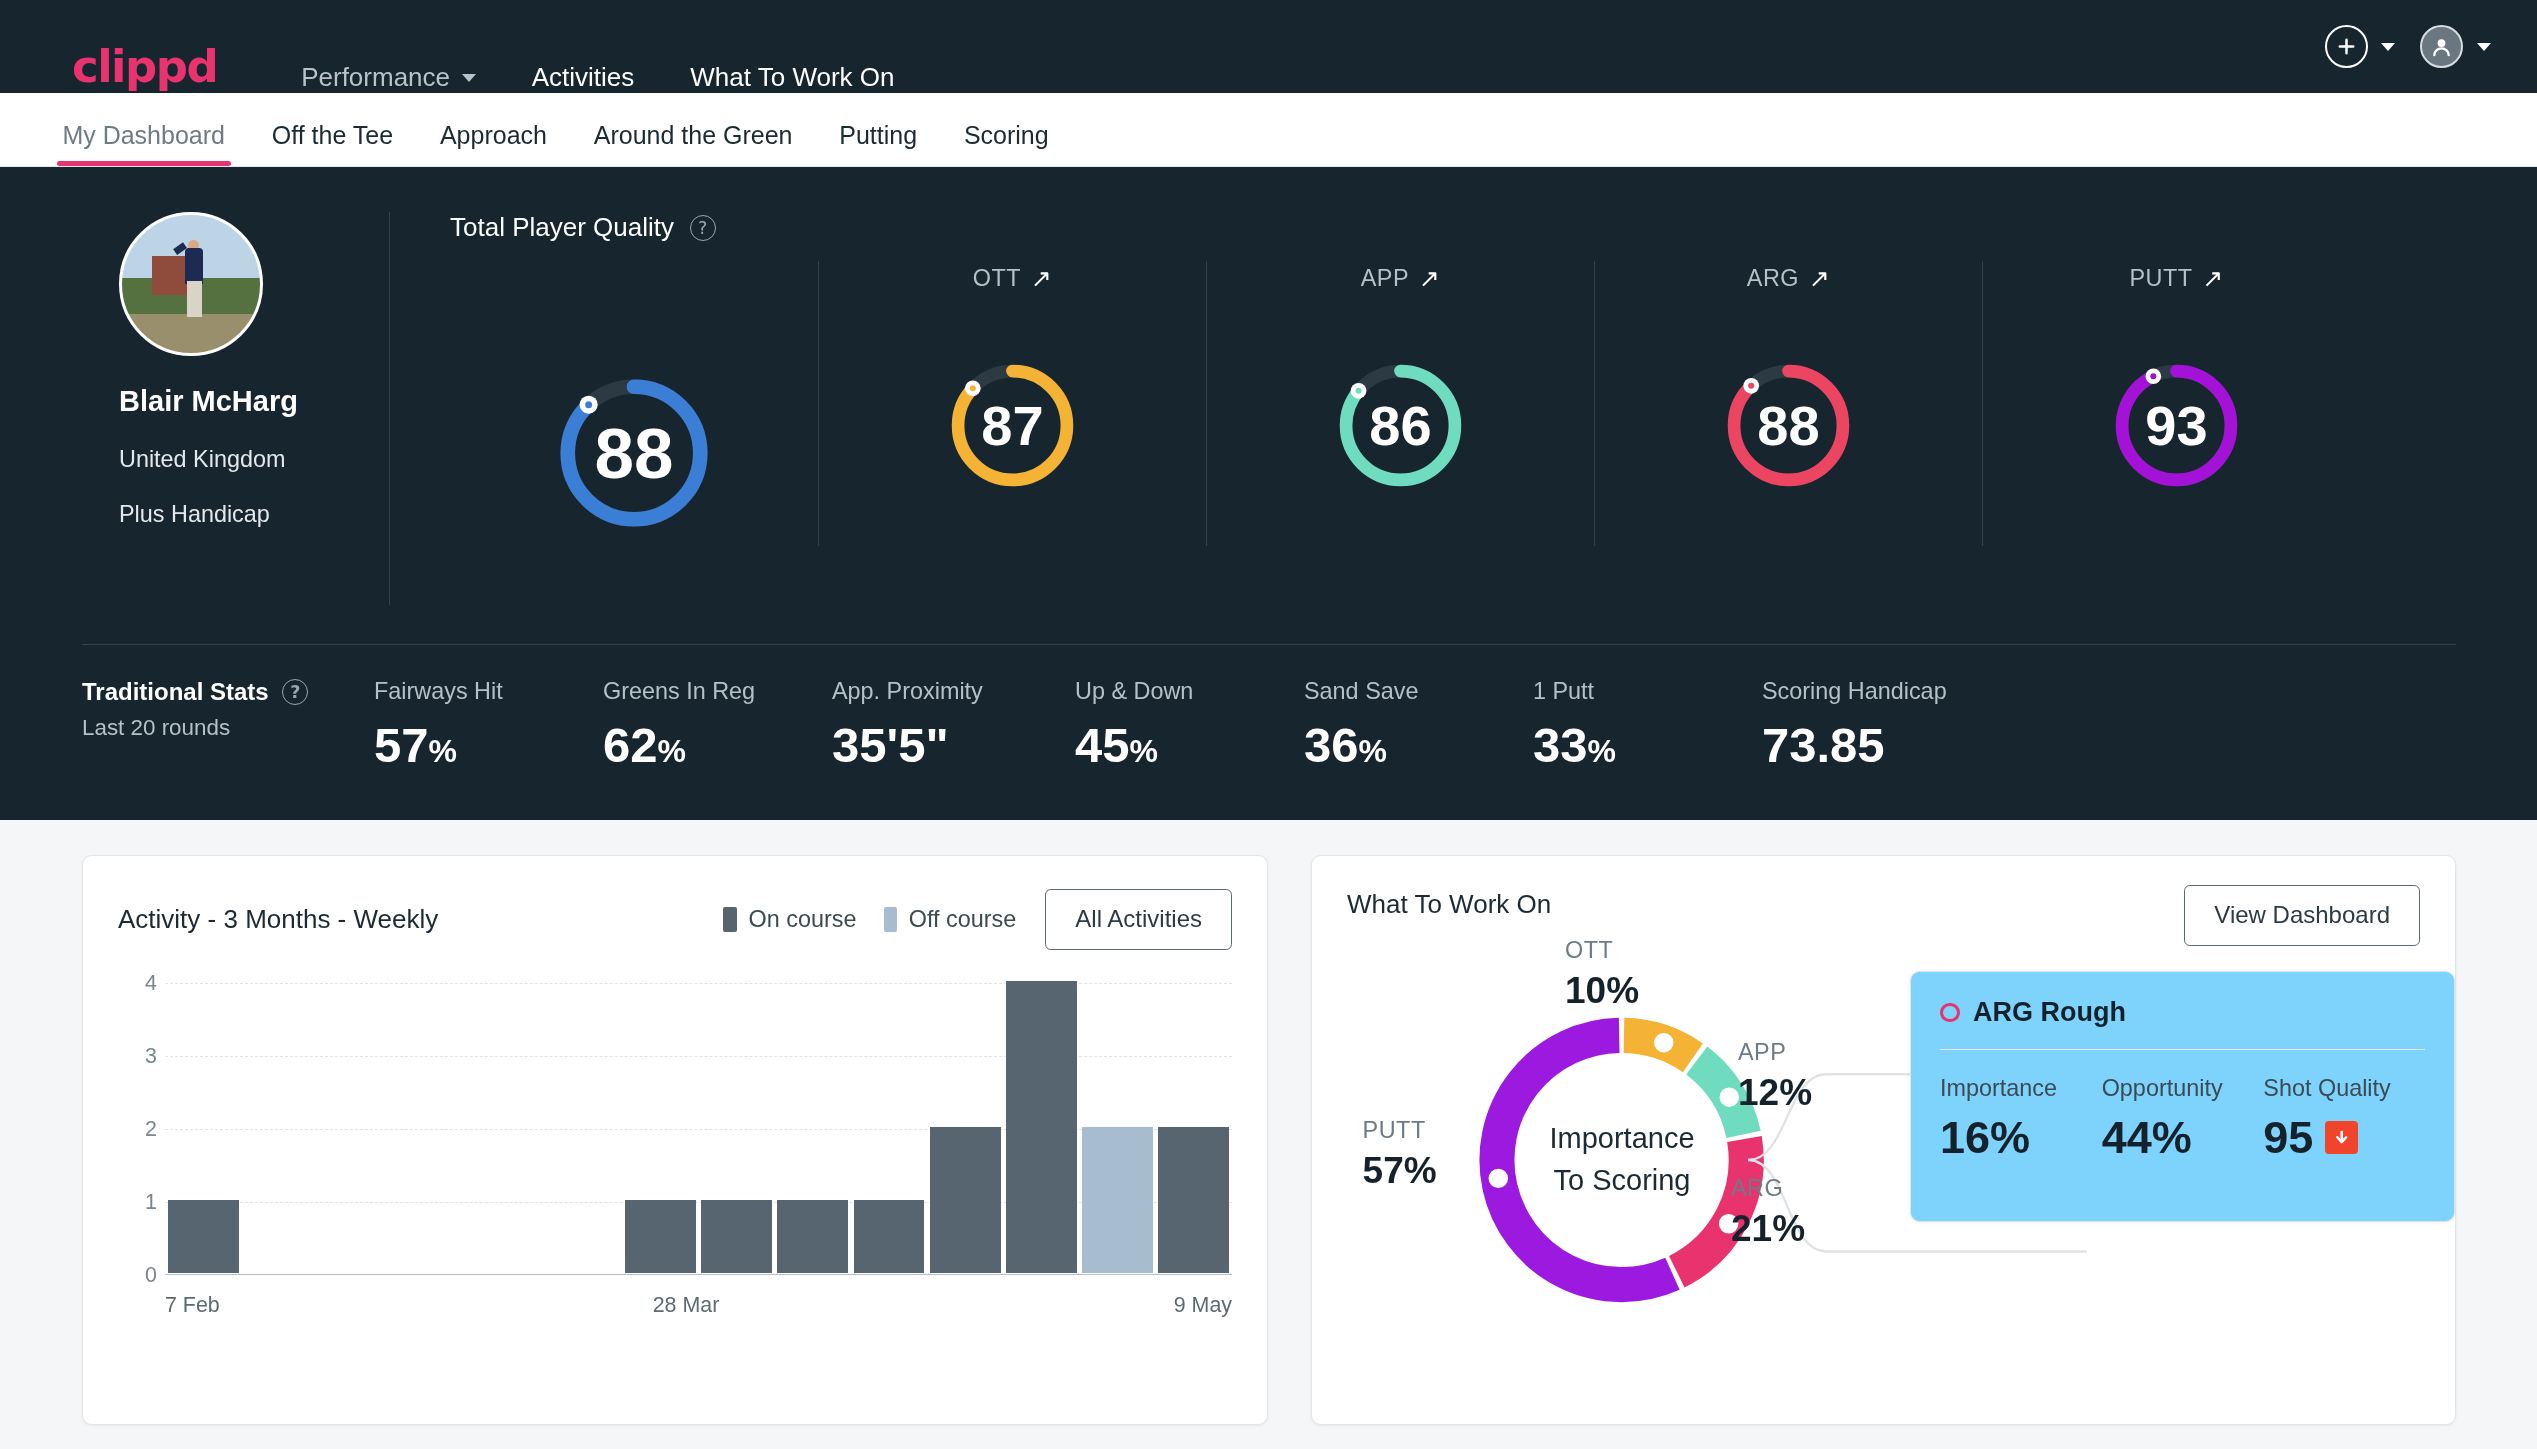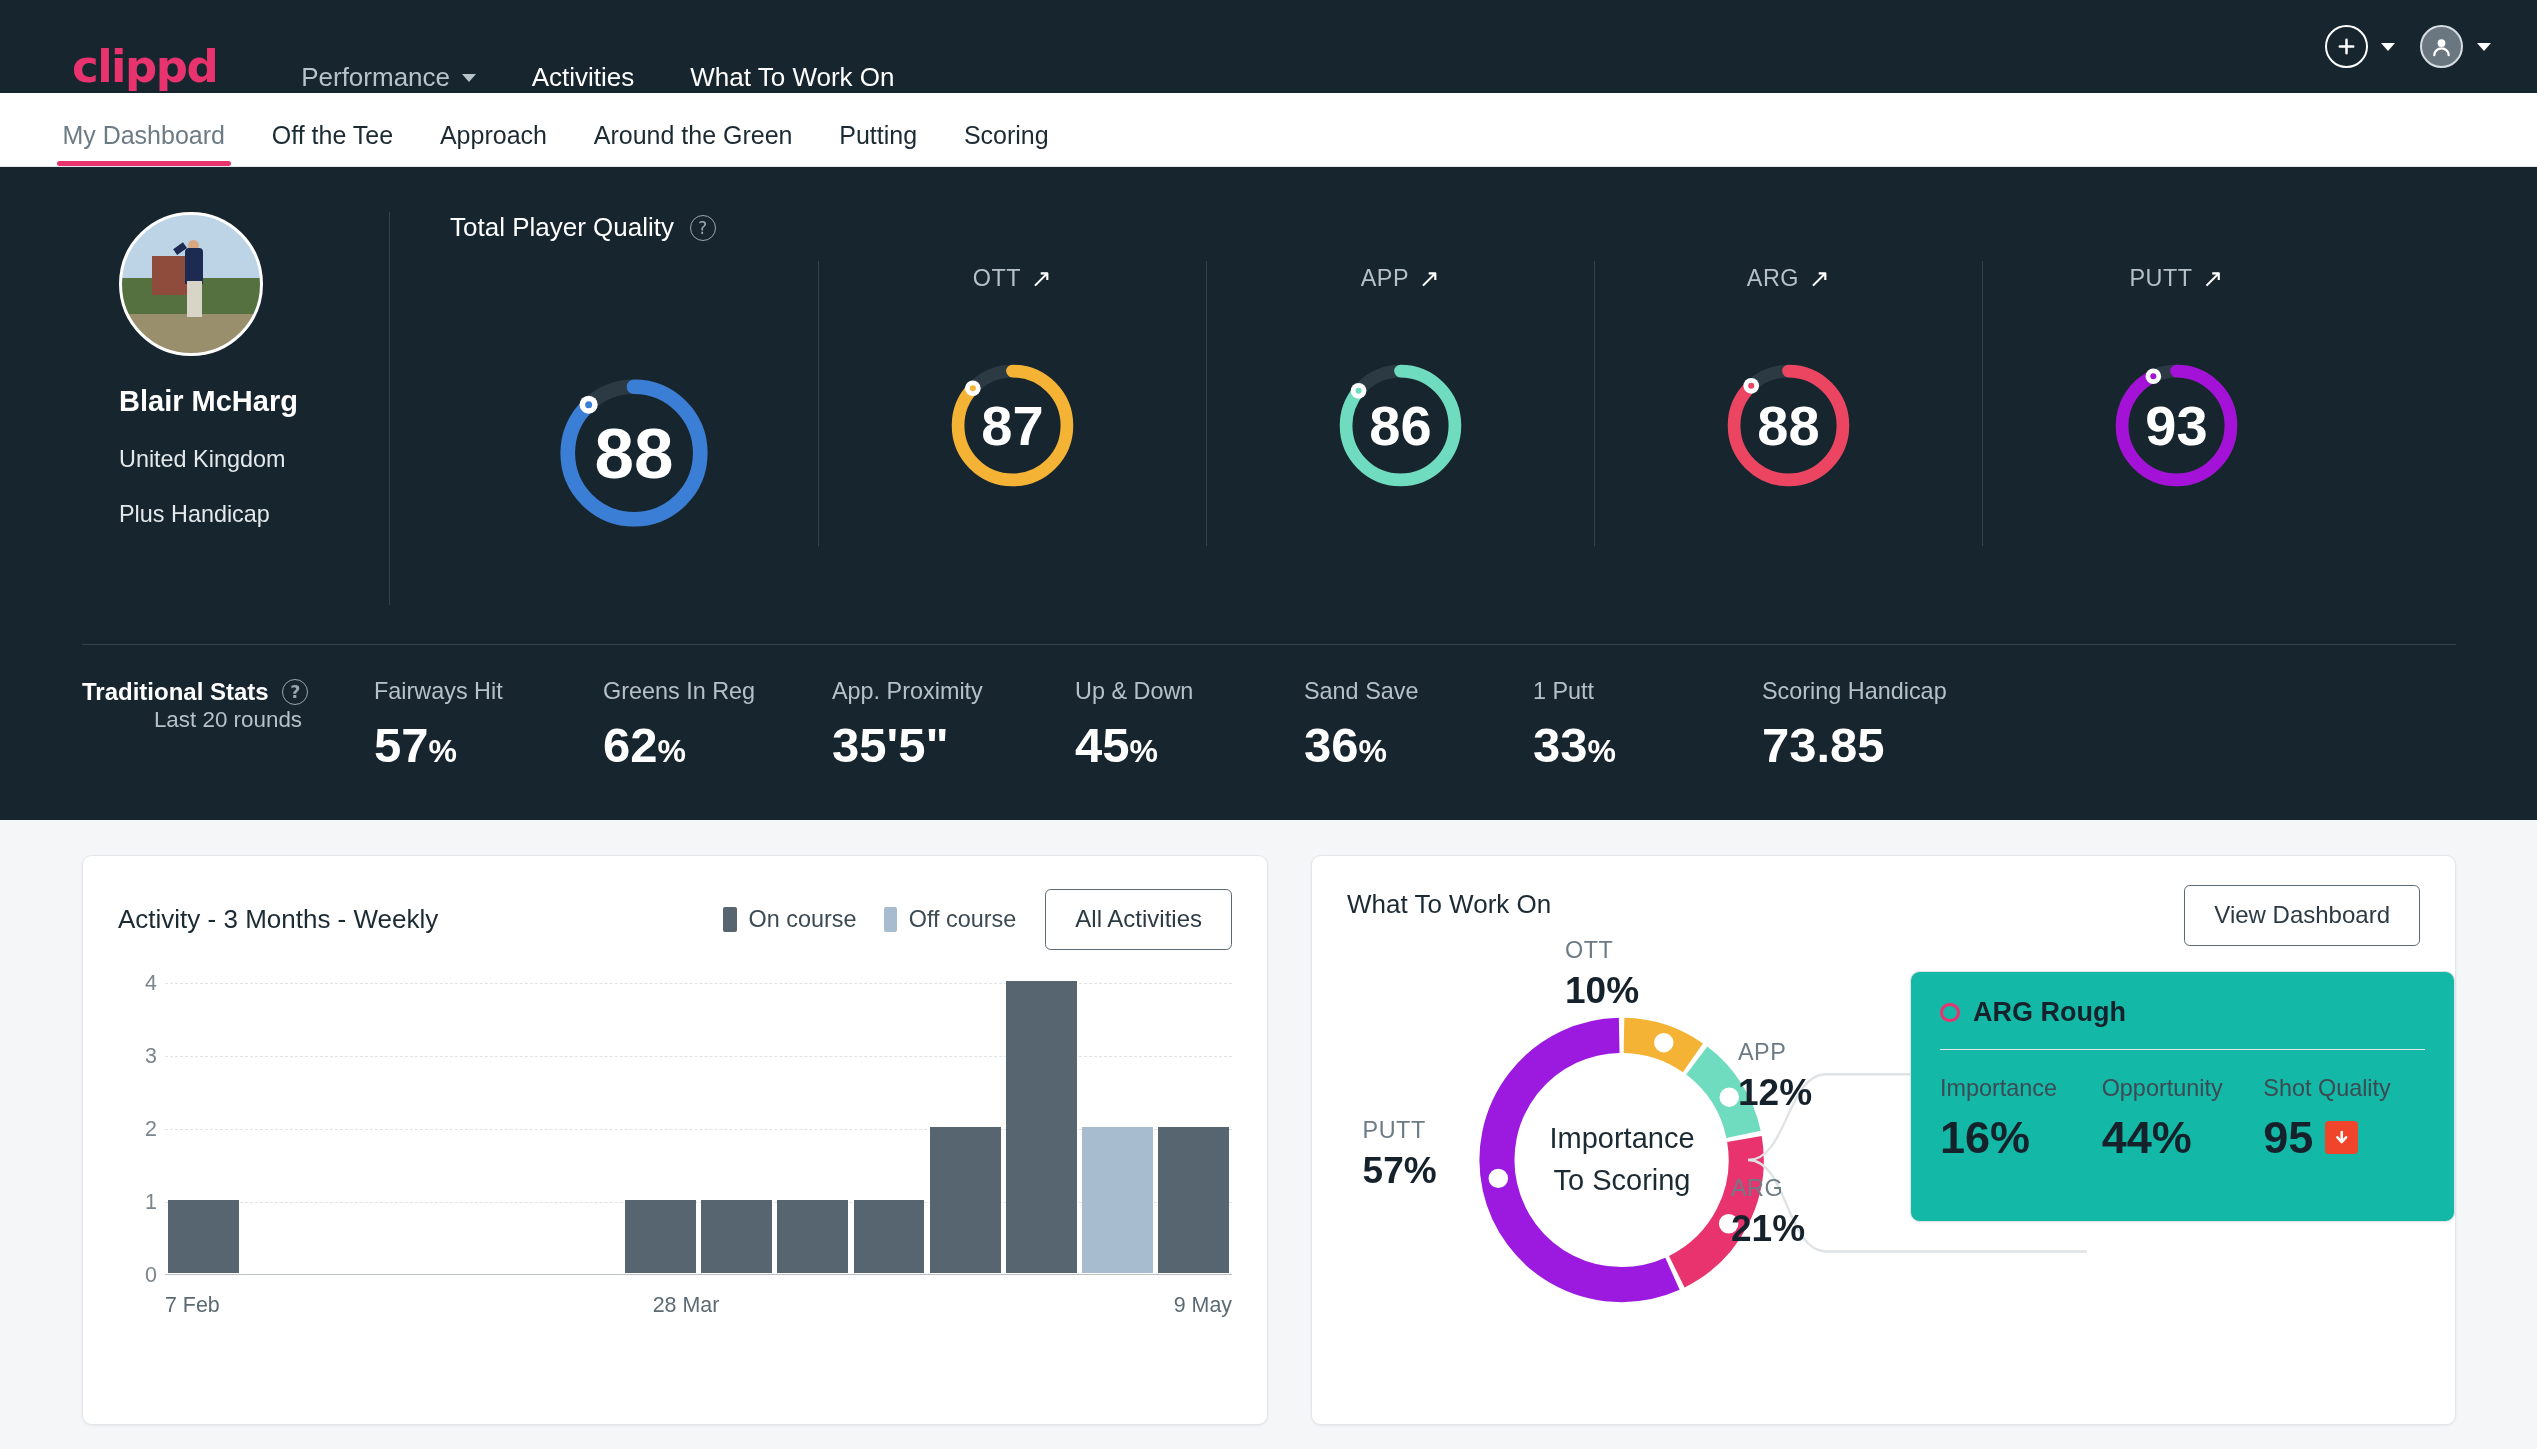--- a/index.html
+++ b/index.html
@@ -104,21 +104,21 @@
     position:absolute; inset:0; display:flex; align-items:center; justify-content:center;
     color:#ffffff; font-weight:700; font-family:"Liberation Sans",sans-serif;
   }
   .ring-wrap.big .ring-val { font-size: 71px; }
   .ring-wrap.small .ring-val { font-size: 56px; }
 
   .divider-row { border-top: 1px solid #35424b; margin: 39px 82px 0 82px; }
   .stats { display:flex; align-items:flex-start; padding: 33px 82px 0 82px; }
   .stats-head { width: 292px; }
   .stats-title { color:#fff; font-size:24px; font-weight:700; display:flex; align-items:center; gap:13.6px;}
-  .stats-sub { color:#b6c0c7; font-size:22.4px; margin-top:1px;text-align:center; }
+  .stats-sub { color:#b6c0c7; font-size:22.4px; margin-top:9px; }
   .stat { width: 224px; }
   .stat.wide { width: 253px; }
   .stat-label { color:#b6c0c7; font-size:23.4px; }
   .stat-value { color:#fff; font-size:49px; font-weight:700; margin-top:11.7px;
     font-family:"Liberation Sans Narrow","Liberation Sans",sans-serif; }
   .stat-value .unit { font-size: 32px; }
 
   
   .cards { display:flex; gap: 43px; padding: 35px 82px 0 82px; }
   .card {
@@ -154,21 +154,21 @@
   .donut-center-text {
     position:absolute; text-align:center; font-size:29px; color:#1b2a33; line-height:1.45;
     left:50%; top:50%; transform:translate(-50%,-50%); width: 253px;
   }
   .slice-label { position:absolute; text-align:left; }
   .slice-label .nm { font-size:23.4px; color:#6d7b85; letter-spacing:0.5px; }
   .slice-label .pc { font-size:37px; font-weight:700; color:#16222b; margin-top:6px;}
 
   .detail-card {
     position:absolute; right: 0px; top: 115px; width: 545px; height: 251px;
-    border:1px solid #e0e4e8; border-radius:9.7px; background:#14b8a6; padding: 25px 29px;
+    border:1px solid #e0e4e8; border-radius:9.7px; background:#7dd3fc; padding: 25px 29px;
     box-shadow: 0 1px 3.9px rgba(0,0,0,.05);
   }
   .detail-title { display:flex; align-items:center; gap:13.6px; font-size:27px;
     font-weight:700; color:#16222b; }
   .ring-dot { width:19.5px;height:19.5px;border-radius:50%;border:3.9px solid #e8336e; }
   .detail-sep { border-top:1px solid #e4e8eb; margin: 21.4px 0 0 0; }
   .detail-cols { display:flex; margin-top: 25px; }
   .dcol { flex:1; }
   .dcol .lbl { font-size:23.4px; color:#3c4a54; }
   .dcol .val { font-size:45px; font-weight:700; color:#16222b; margin-top:9.7px;

